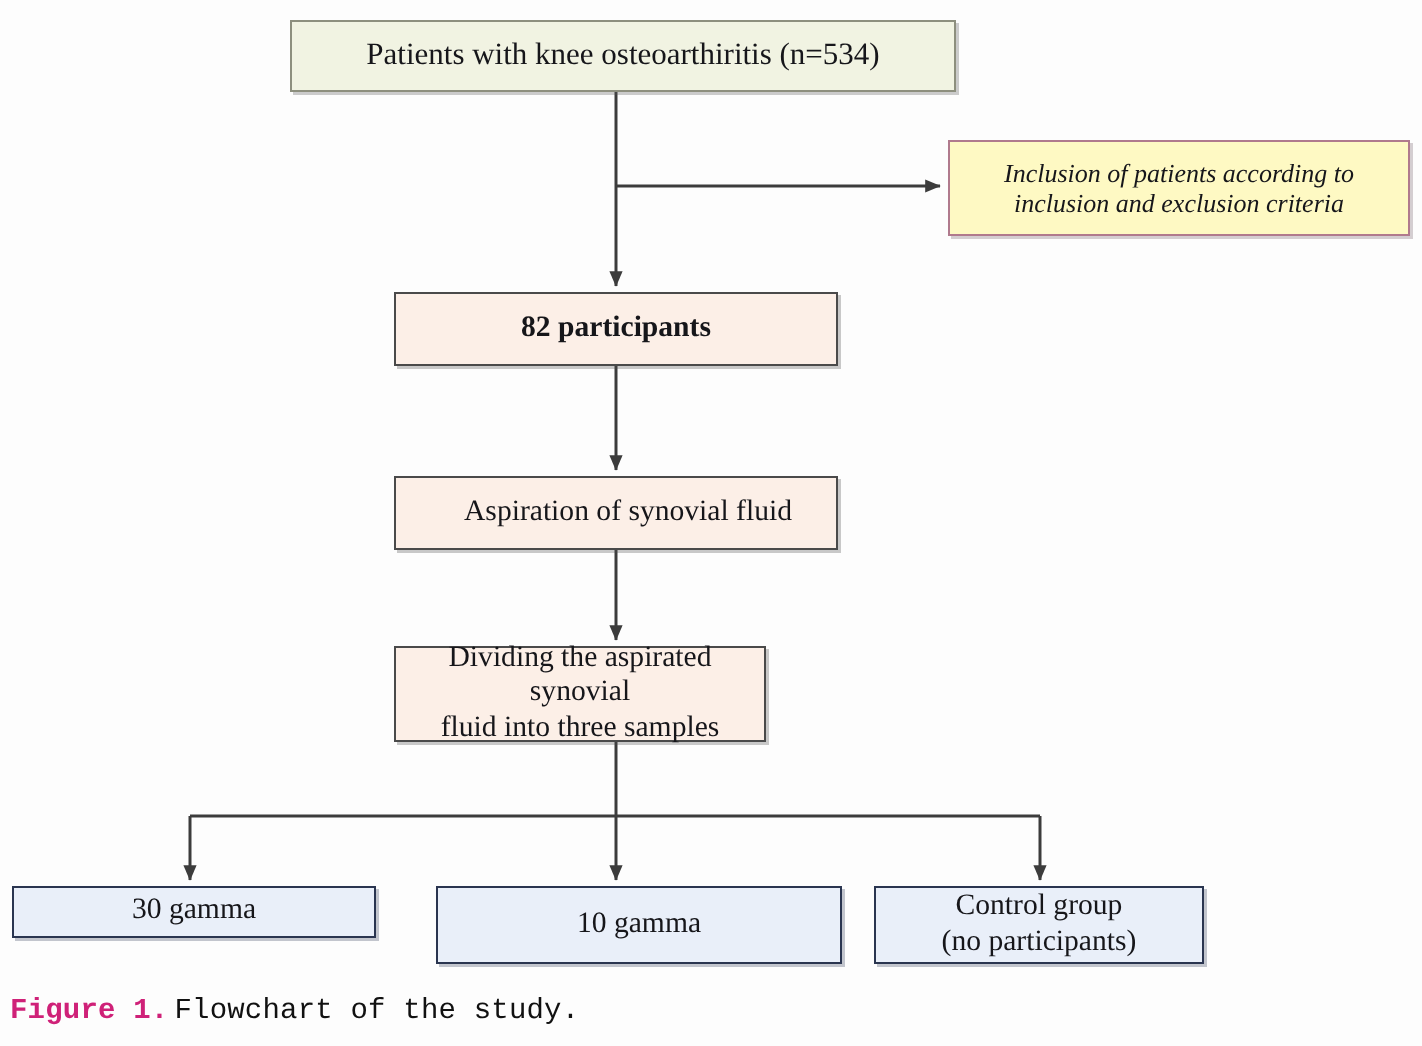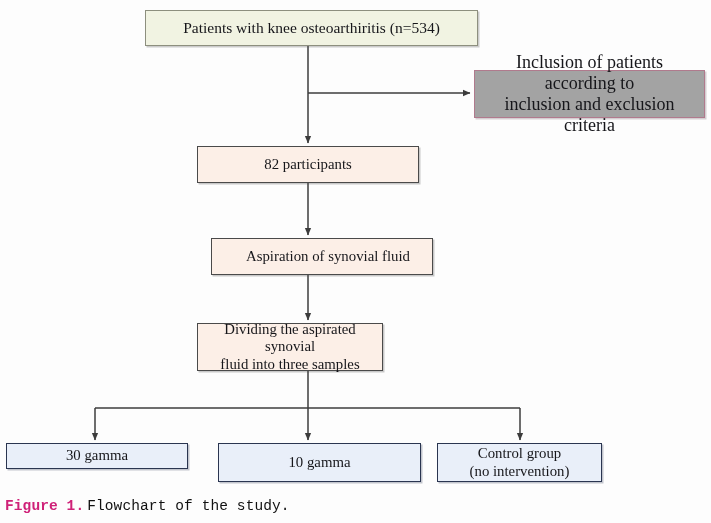--- a/index.html
+++ b/index.html
@@ -54,24 +54,25 @@
   
   .node--source {
     background: #F1F3E2;
     border-color: #8d8f7e;
     box-shadow: 1.5px 1.5px 0 rgba(90,90,90,0.30);
     font-size: 15.5px;
   }
 
   
   .node--criteria {
-    background: #a3a3a3;
+    background: #fef9c3;
     border-color: #b07a8d;
     box-shadow: 1.5px 1.5px 0 rgba(120,100,110,0.30);
-    font-size: 18px;
+    font-size: 13px;
+    font-style: italic;
   }
 
   
   .node--process {
     background: #FCEFE7;
     border-color: #4a4a4a;
     box-shadow: 1.5px 1.5px 0 rgba(80,80,80,0.30);
     font-size: 14.8px;
   }
 
@@ -79,22 +80,22 @@
   .node--group {
     background: #E9EFF9;
     border-color: #2a3550;
     box-shadow: 1.5px 1.5px 0 rgba(60,70,95,0.30);
     font-size: 14.8px;
   }
 
   
   #node-source    { left: 145px; top: 10px;  width: 333px; height: 36px; }
   #node-criteria  { left: 474px; top: 70px;  width: 231px; height: 48px; }
-  #node-enrolled  { left: 197px; top: 146px; width: 222px; height: 37px; }
-  #node-aspiration{ left: 211px; top: 238px; width: 222px; height: 37px; padding-left: 12px; }
+  #node-enrolled  { left: 197px; top: 146px; width: 222px; height: 37px; font-weight: bold; }
+  #node-aspiration{ left: 197px; top: 238px; width: 222px; height: 37px; padding-left: 12px; }
   #node-dividing  { left: 197px; top: 323px; width: 186px; height: 48px; }
   #node-arm-1     { left: 6px;   top: 443px; width: 182px; height: 26px; }
   #node-arm-2     { left: 218px; top: 443px; width: 203px; height: 39px; }
   #node-arm-3     { left: 437px; top: 443px; width: 165px; height: 39px; }
 
   
   #caption {
     position: absolute;
     left: 5px;
     top: 498px;
@@ -166,20 +167,20 @@
   <div id="node-arm-1" class="node node--group">
     <span class="node-label">30 gamma</span>
   </div>
 
   <div id="node-arm-2" class="node node--group">
     <span class="node-label">10 gamma</span>
   </div>
 
   <div id="node-arm-3" class="node node--group">
     <span class="node-label">Control group
-(no intervention)</span>
+(no participants)</span>
   </div>
 
   <div id="caption">
     <span id="caption-label">Figure 1.</span><span id="caption-text">Flowchart of the study.</span>
   </div>
 
 </div>
 
 </body></html>

